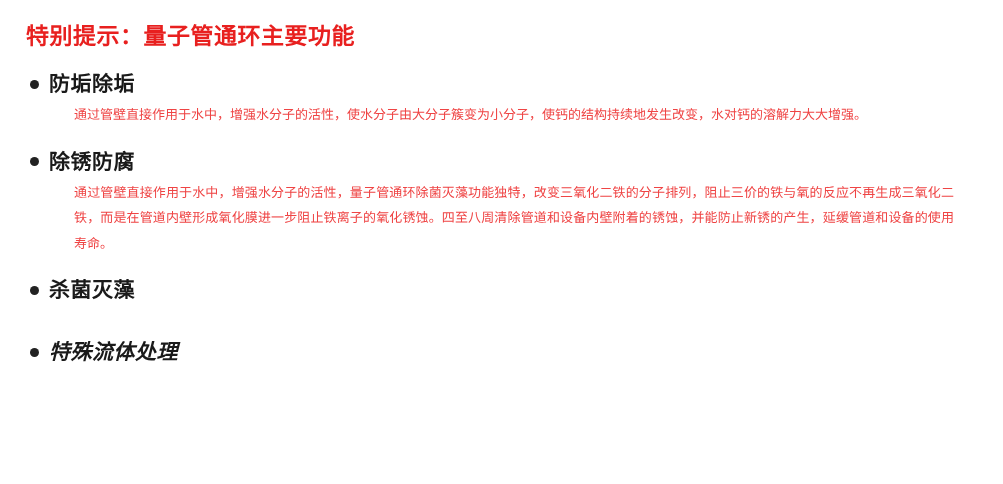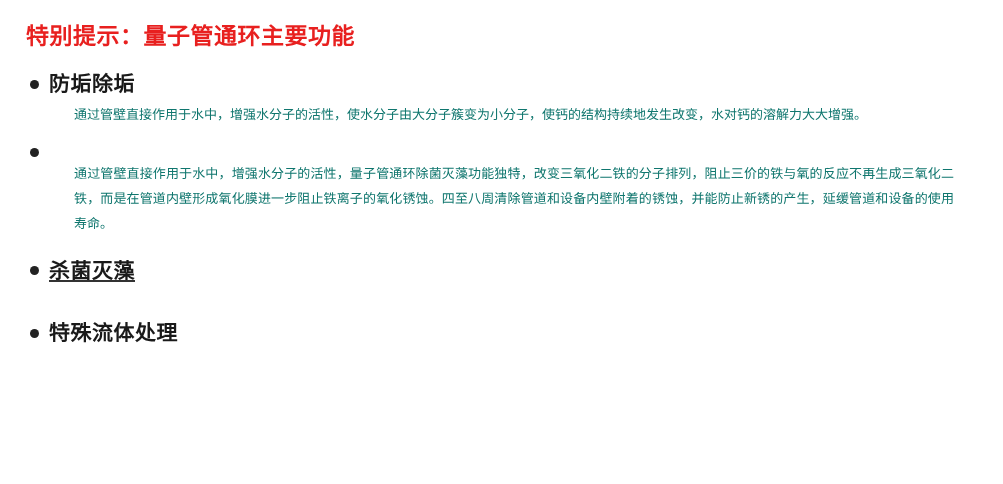--- a/index.html
+++ b/index.html
@@ -48,49 +48,50 @@
   }
   .section-title {
     font-size: 21px;
     font-weight: bold;
     color: #1a1a1a;
     line-height: 1.35;
     letter-spacing: 0.5px;
   }
   .section-body {
     font-size: 13px;
-    color: #0f766e;
+    color: #ef4444;
     line-height: 1.95;
     margin: 0 0 0 50px;
     max-width: 880px;
     text-align: justify;
   }
   .sp-1 { margin-bottom: 20px; }
   .sp-2 { margin-bottom: 20px; }
-  .sp-3 { margin-bottom: 34px; text-decoration: underline; }
-  .sp-4 { margin-bottom: 0; }
+  .sp-3 { margin-bottom: 34px; }
+  .sp-4 { margin-bottom: 0; font-style: italic; }
 </style>
 </head>
 <body>
 
 <div class="page">
 
   <h1 class="doc-title" style="color: rgb(232, 32, 31);">特别提示：量子管通环主要功能</h1>
 
   <div class="section sp-1">
     <div class="section-head">
       <span class="bullet"></span>
       <span class="section-title">防垢除垢</span>
     </div>
     <p class="section-body">通过管壁直接作用于水中，增强水分子的活性，使水分子由大分子簇变为小分子，使钙的结构持续地发生改变，水对钙的溶解力大大增强。</p>
   </div>
 
   <div class="section sp-2">
     <div class="section-head">
       <span class="bullet"></span>
+      <span class="section-title">除锈防腐</span>
     </div>
     <p class="section-body">通过管壁直接作用于水中，增强水分子的活性，量子管通环除菌灭藻功能独特，改变三氧化二铁的分子排列，阻止三价的铁与氧的反应不再生成三氧化二铁，而是在管道内壁形成氧化膜进一步阻止铁离子的氧化锈蚀。四至八周清除管道和设备内壁附着的锈蚀，并能防止新锈的产生，延缓管道和设备的使用寿命。</p>
   </div>
 
   <div class="section sp-3">
     <div class="section-head">
       <span class="bullet"></span>
       <span class="section-title">杀菌灭藻</span>
     </div>
   </div>

